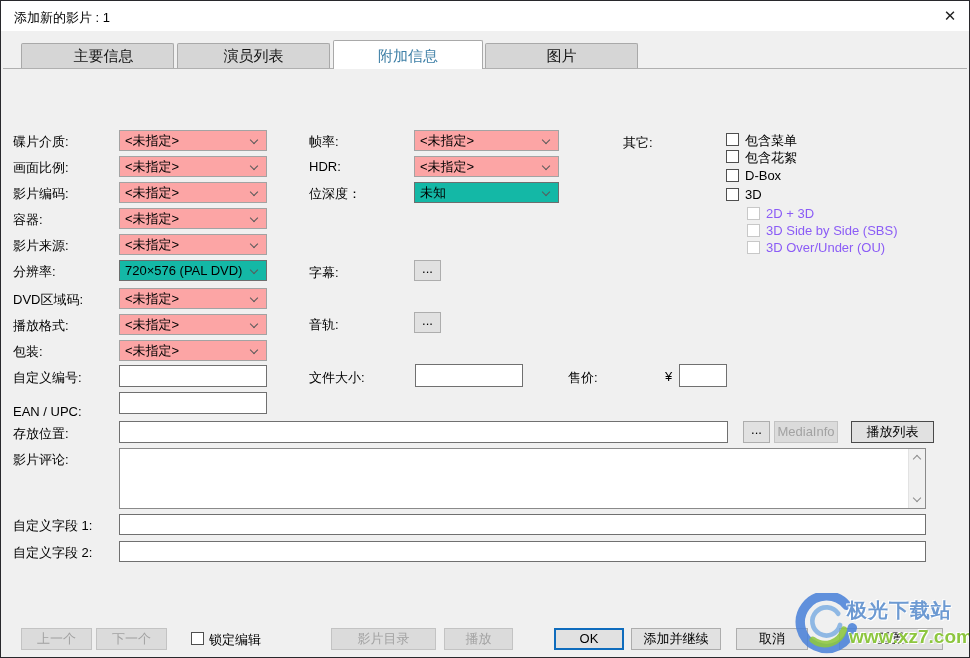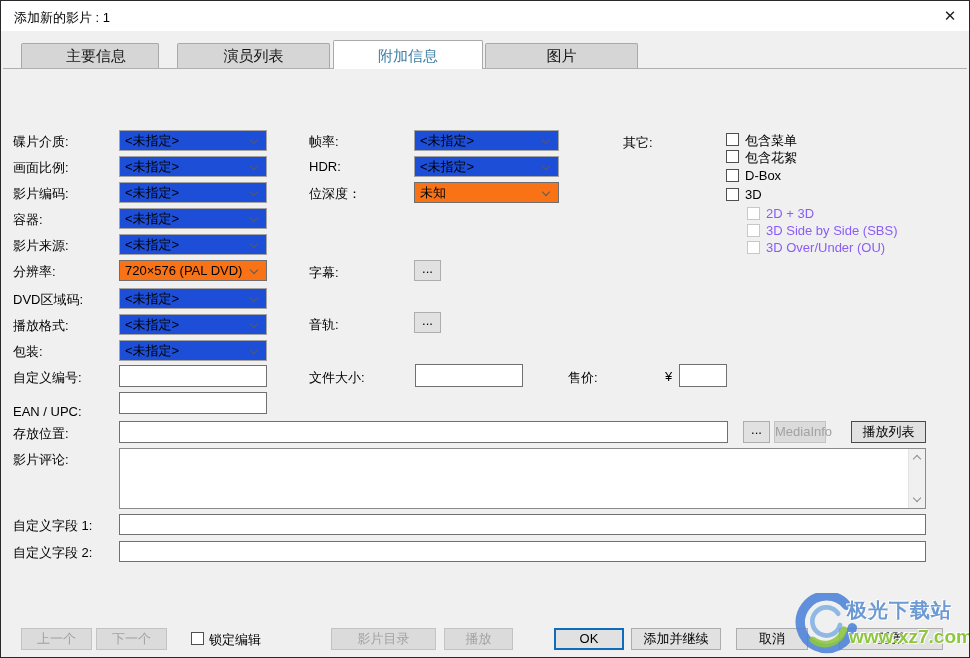--- a/index.html
+++ b/index.html
@@ -22,24 +22,24 @@
   .tab {
     position:absolute; top:42px; height:25px; line-height:24px; text-align:center;
     font-size:15px; color:#141414; background:#d6d6d6;
     border:1px solid #a9a9a9; border-bottom:none; border-radius:2px 2px 0 0; z-index:2;
   }
   .tab.active {
     top:39px; height:29px; line-height:30px; background:#ffffff; color:#3e7fa6; z-index:3;
   }
   .row-label { position:absolute; font-size:13px; color:#000; white-space:nowrap; }
   .sel {
-    position:absolute; height:21px; background:#1d4ed8; border:1px solid #a3a3a3;
+    position:absolute; height:21px; background:#fca5a5; border:1px solid #a3a3a3;
     font-size:13px; line-height:19px; padding:0 22px 0 5px; white-space:nowrap; cursor:default;
   }
-  .sel.white { background:#f97316; border-color:#6e6e6e; }
+  .sel.white { background:#14b8a6; border-color:#6e6e6e; }
   .chev {
     position:absolute; right:9px; top:6px; width:6px; height:6px;
     border-right:1.6px solid #5a5a5a; border-bottom:1.6px solid #5a5a5a; transform:rotate(45deg);
   }
   .ti {
     position:absolute; background:#ffffff; border:1px solid #707070;
     font-size:13px; padding:0 4px; font-family:"Liberation Sans", sans-serif;
   }
   .btn {
     position:absolute; height:22px; background:#e1e1e1; border:1px solid #adadad;
@@ -83,21 +83,21 @@
 <body>
 
 <div class="window">
 
   <div class="titlebar">
     <div class="title-text">添加新的影片 : 1</div>
     <div class="close-btn">✕</div>
   </div>
 
   <div class="tabline"></div>
-  <div class="tab" style="left:20px;width:138px;padding-left:12px;">主要信息</div>
+  <div class="tab" style="left:20px;width:153px;padding-left:12px;">主要信息</div>
   <div class="tab" style="left:176px;width:153px;">演员列表</div>
   <div class="tab active" style="left:332px;width:150px;">附加信息</div>
   <div class="tab" style="left:484px;width:153px;">图片</div>
 
   <div class="row-label" style="left:12px;top:132px;">碟片介质:</div>
   <div class="sel" style="left:118px;top:129px;width:148px;">
     <span>&lt;未指定&gt;</span>
     <span class="chev"></span>
   </div>
 
@@ -205,22 +205,22 @@
 
   <div class="cb disabled" style="left:746px;top:223px;"></div>
   <div class="cb-label disabled" style="left:765px;top:222px;">3D Side by Side (SBS)</div>
 
   <div class="cb disabled" style="left:746px;top:240px;"></div>
   <div class="cb-label disabled" style="left:765px;top:239px;">3D Over/Under (OU)</div>
 
   <div class="row-label" style="left:12px;top:424px;">存放位置:</div>
   <input class="ti" style="left: 118px; top: 420px; width: 609px; height: 22px;" value="">
   <div class="btn" style="left:742px;top:420px;width:27px;line-height:16px;">...</div>
-  <div class="btn disabled" style="left:773px;top:420px;width:52px;">MediaInfo</div>
-  <div class="btn darkborder" style="left:850px;top:420px;width:75px;">播放列表</div>
+  <div class="btn disabled" style="left:773px;top:420px;width:64px;">MediaInfo</div>
+  <div class="btn darkborder" style="left:850px;top:420px;width:83px;">播放列表</div>
 
   <div class="row-label" style="left:12px;top:450px;">影片评论:</div>
   <div class="comments-box">
     <span></span>
     <div class="vscroll">
       <span class="scroll-arrow up"></span>
       <span class="scroll-arrow down"></span>
     </div>
   </div>
 

